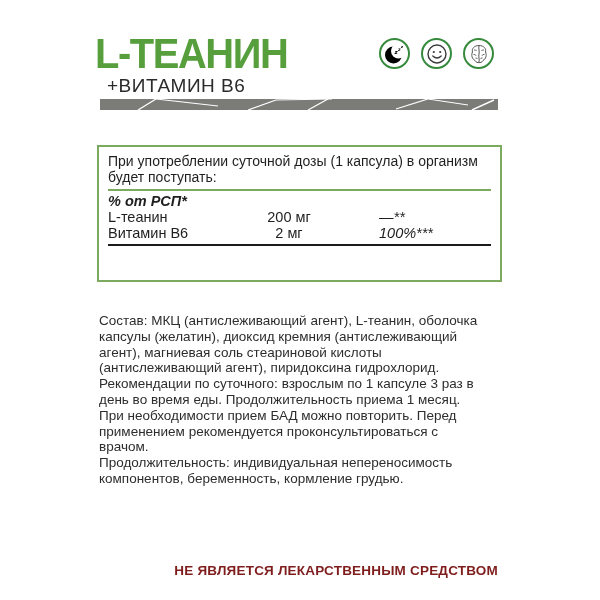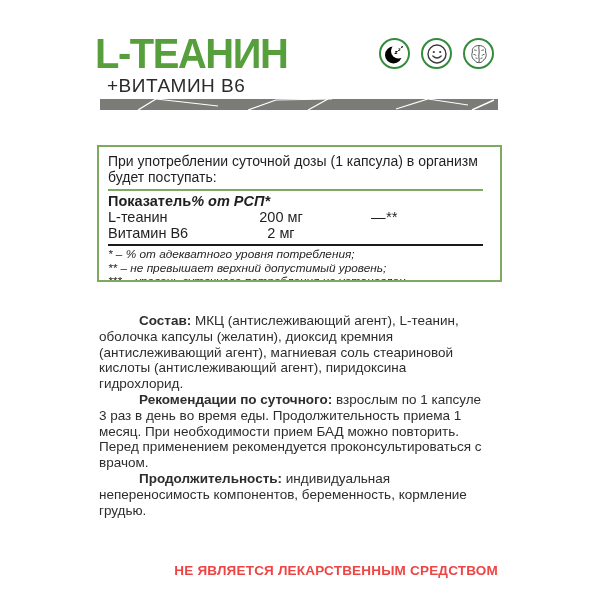--- a/index.html
+++ b/index.html
@@ -18,41 +18,41 @@
   }
   .icon-row{position:absolute;left:379px;top:38px;display:flex;gap:11px;}
   .icon-circle{
     width:31px;height:31px;border-radius:50%;border:2.5px solid #358a3c;
     box-sizing:border-box;background:#fff;display:flex;align-items:center;justify-content:center;
   }
   .gray-band{position:absolute;left:100px;top:99px;width:398px;height:11px;}
   .green-box{
     position:absolute;left:97px;top:145px;width:405px;height:137px;
     box-sizing:border-box;border:2px solid #7cab60;background:#fff;
-    padding:6px 17px 4px 9px;overflow:hidden;
+    padding:6px 9px 4px 9px;overflow:hidden;
   }
   .intro{font-size:14px;line-height:16px;color:#1f1f1f;}
   .sep-green{border:0;border-top:2px solid #7cab60;margin:4px 0 2px 0;}
   .sep-black{border:0;border-top:2px solid #1b1b1b;margin:3px 0 2px 0;}
   .ttable{width:100%;font-size:14.5px;line-height:16px;color:#1f1f1f;}
   .trow{display:grid;grid-template-columns:1fr 180px 112px;align-items:baseline;}
   .trow .c1{text-align:left;}
   .trow .c2{text-align:center;}
   .trow .c3{text-align:left;font-style:italic;}
   .thead{font-weight:bold;}
   .footnotes{font-size:11.8px;line-height:13.6px;font-style:italic;color:#1f1f1f;}
   .body-text{
     position:absolute;left:99px;top:313px;width:389px;
     font-size:13.5px;line-height:15.8px;color:#2d2d2d;
   }
   .body-text p{margin:0;}
-  .lead{font-weight:bold;margin-left:40px;}
+  .lead{font-weight:normal;}
   .footer-disclaimer{
     position:absolute;left:97px;top:563px;width:401px;text-align:right;
-    font-size:13.5px;font-weight:bold;color:#ef4444;letter-spacing:.2px;white-space:nowrap;
+    font-size:13.5px;font-weight:bold;color:#7f1d1d;letter-spacing:.2px;white-space:nowrap;
   }
 </style>
 </head>
 <body>
 
 <div class="title">L-ТЕАНИН</div>
 <div class="subtitle">+ВИТАМИН В6</div>
 
 <div class="icon-row">
   <div class="icon-circle">
@@ -93,39 +93,34 @@
   <line x1="296" y1="10" x2="328" y2="0" stroke="#fff" stroke-width="1.3"></line>
   <line x1="328" y1="0" x2="368" y2="6" stroke="#fff" stroke-width="1"></line>
   <line x1="372" y1="11" x2="394" y2="1" stroke="#fff" stroke-width="1.4"></line>
 </svg>
 
 <div class="green-box">
   <div class="intro">При употреблении суточной дозы (1 капсула) в организм будет поступать:</div>
   <hr class="sep-green">
   <div class="ttable">
     <div class="trow thead">
-      <span class="c1">Показатель</span>
       <span class="c3">% от РСП*</span>
     </div>
     <div class="trow">
       <span class="c1">L-теанин</span>
       <span class="c2">200 мг</span>
       <span class="c3">—**</span>
     </div>
     <div class="trow">
       <span class="c1">Витамин В6</span>
       <span class="c2">2 мг</span>
+      <span class="c3">100%***</span>
     </div>
   </div>
   <hr class="sep-black">
-  <div class="footnotes">
-    <div>* – % от адекватного уровня потребления;</div>
-    <div>** – не превышает верхний допустимый уровень;</div>
-    <div>*** – уровень суточного потребления не установлен.</div>
-  </div>
 </div>
 
 <div class="body-text">
   <p><span class="lead">Состав:</span><span> МКЦ (антислеживающий агент), L-теанин, оболочка капсулы (желатин), диоксид кремния (антислеживающий агент), магниевая соль стеариновой кислоты (антислеживающий агент), пиридоксина гидрохлорид.</span></p>
   <p><span class="lead">Рекомендации по суточного:</span><span> взрослым по 1 капсуле 3 раз в день во время еды. Продолжительность приема 1 месяц. При необходимости прием БАД можно повторить. Перед применением рекомендуется проконсультироваться с врачом.</span></p>
   <p><span class="lead">Продолжительность:</span><span> индивидуальная непереносимость компонентов, беременность, кормление грудью.</span></p>
 </div>
 
 <div class="footer-disclaimer">НЕ ЯВЛЯЕТСЯ ЛЕКАРСТВЕННЫМ СРЕДСТВОМ</div>
 

